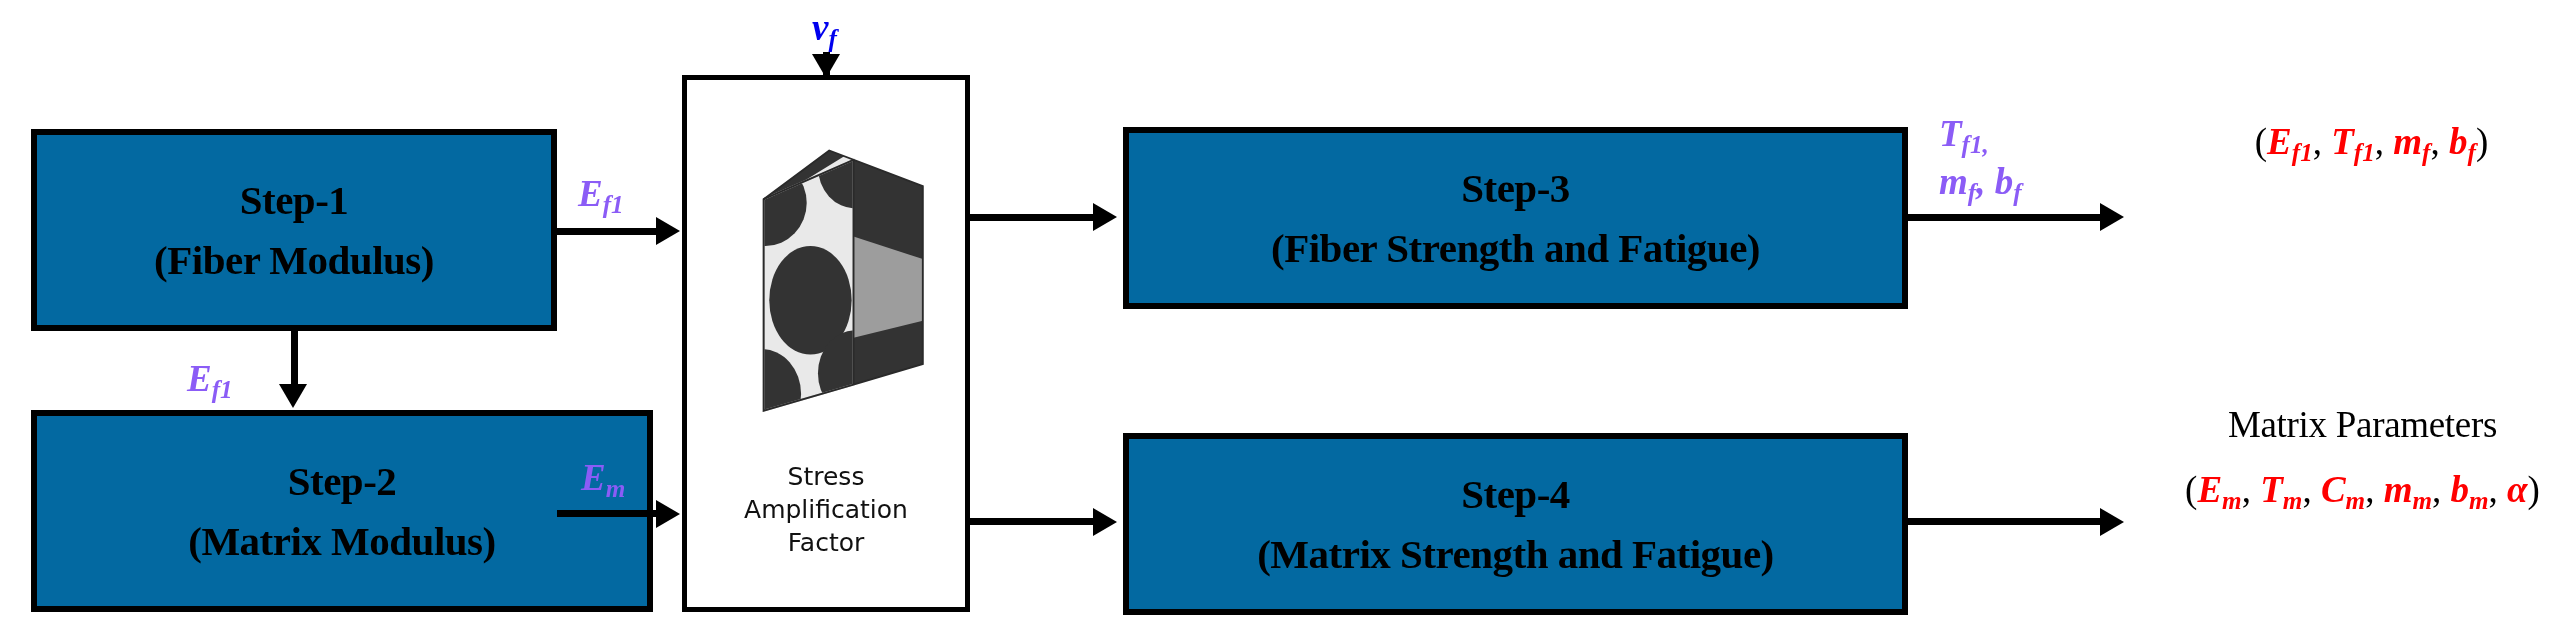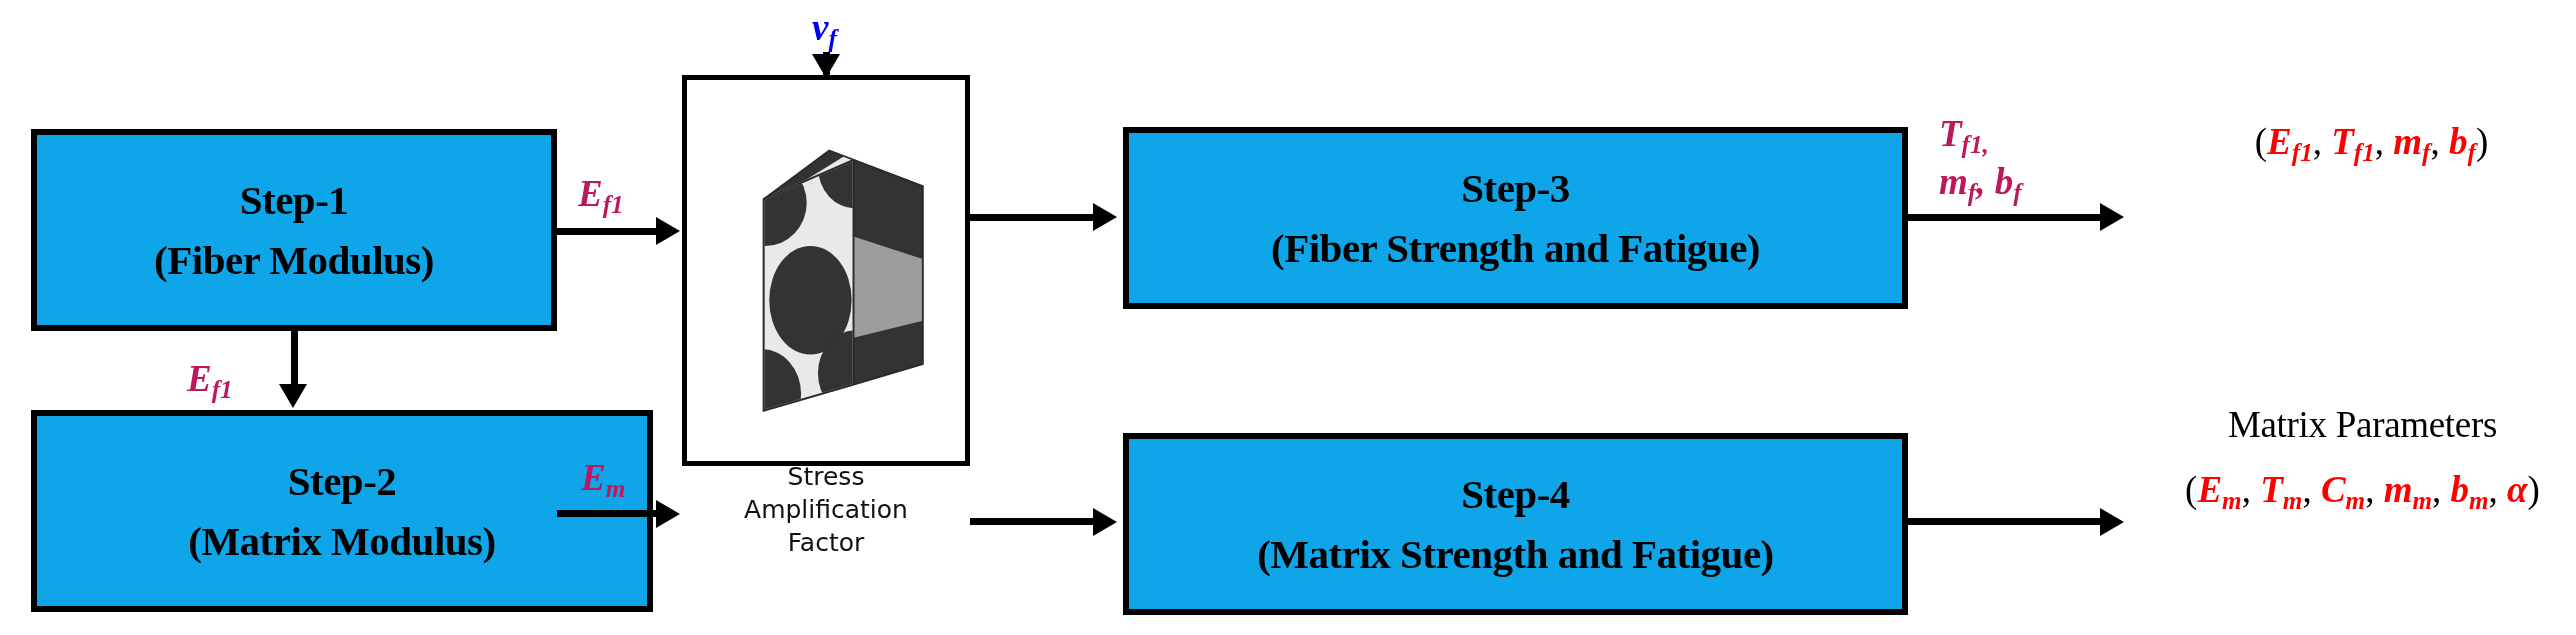--- a/index.html
+++ b/index.html
@@ -2,21 +2,21 @@
 <html style="font-size:15px"><head>
 <meta charset="utf-8">
 <style>
   html,body{margin:0;padding:0;background:#ffffff;}
   body{width:2576px;height:636px;position:relative;overflow:hidden;
        font-family:"Liberation Serif", serif;}
   .stage{position:absolute;left:0;top:0;width:2576px;height:636px;}
 
   .box{
     position:absolute;
-    background:#0ea5e9;
+    background:#0369a1;
     border:6.6px solid #000000;
     box-sizing:border-box;
     display:flex;flex-direction:column;
     align-items:center;justify-content:center;
     text-align:center;
     color:#000;
     font-family:"Liberation Serif", serif;
     font-weight:700;
     letter-spacing:-0.5px;
     gap:16px;
@@ -35,21 +35,21 @@
     text-align:center;
     font-family:"DejaVu Sans", sans-serif;
     font-size:25px;line-height:1.32;
     color:#111;
     font-weight:400;
   }
 
   
   .mlab{
     position:absolute;
-    color:#be185d;
+    color:#8b5cf6;
     font-family:"Liberation Serif", serif;
     font-weight:700;font-style:italic;
     font-size:37px;line-height:1.12;
     white-space:nowrap;
   }
   .mlab.two{line-height:1.18;}
   .mlab sub{font-size:0.68em;font-style:italic;font-weight:700;
             vertical-align:-0.28em;letter-spacing:0;}
   .blab{
     position:absolute;
@@ -109,21 +109,21 @@
   <div class="mlab" style="left:578px;top:173px;">
     <span>E</span><sub>f1</sub>
   </div>
 
   <div class="hline" style="left:557px;top:510px;width:103px;"></div>
   <div class="ahead-r" style="left:656px;top:500px;"></div>
   <div class="mlab" style="left:581px;top:457px;">
     <span>E</span><sub>m</sub>
   </div>
 
-  <div class="safbox" style="left:682px;top:75px;width:288px;height:391px;">
+  <div class="safbox" style="left:682px;top:75px;width:288px;height:537px;">
 
     <svg class="rve" style="left:37px;top:33px;" width="216" height="309" viewBox="0 0 230 330">
       <defs>
         <clipPath id="frontClip">
           <polygon points="42,92 138,50 138,290 42,318"></polygon>
         </clipPath>
         <clipPath id="sideClip">
           <polygon points="138,50 212,78 212,268 138,290"></polygon>
         </clipPath>
         <clipPath id="topClip">

